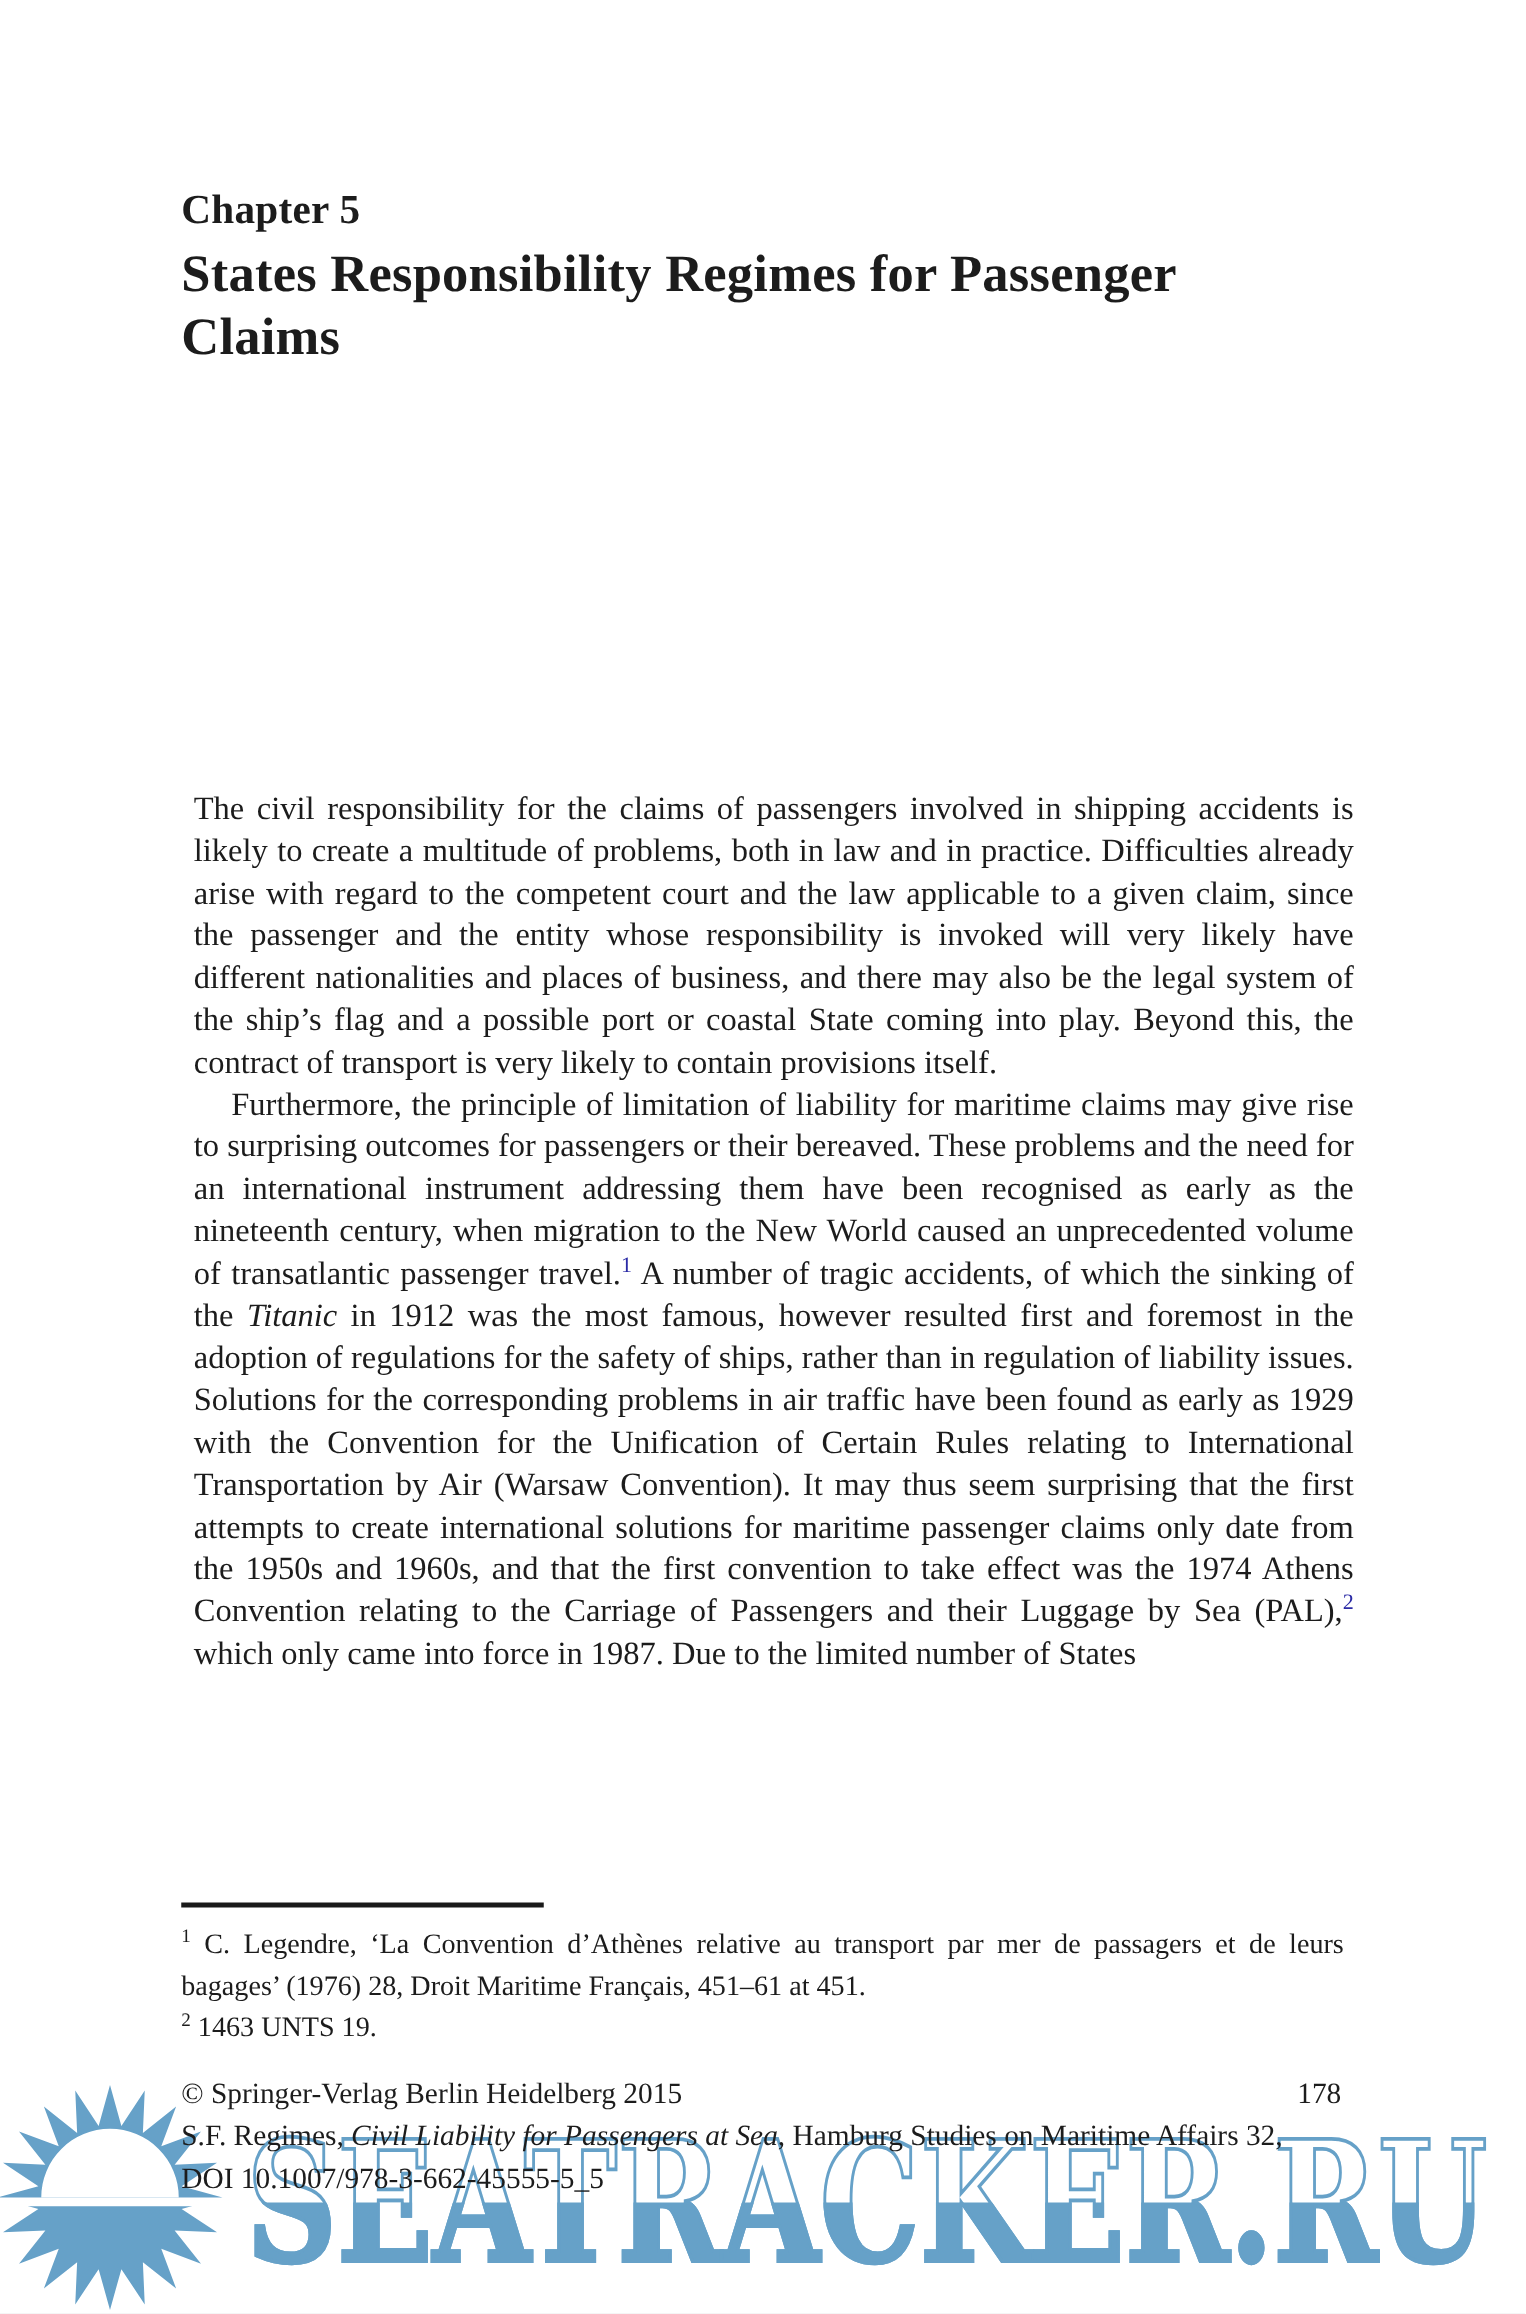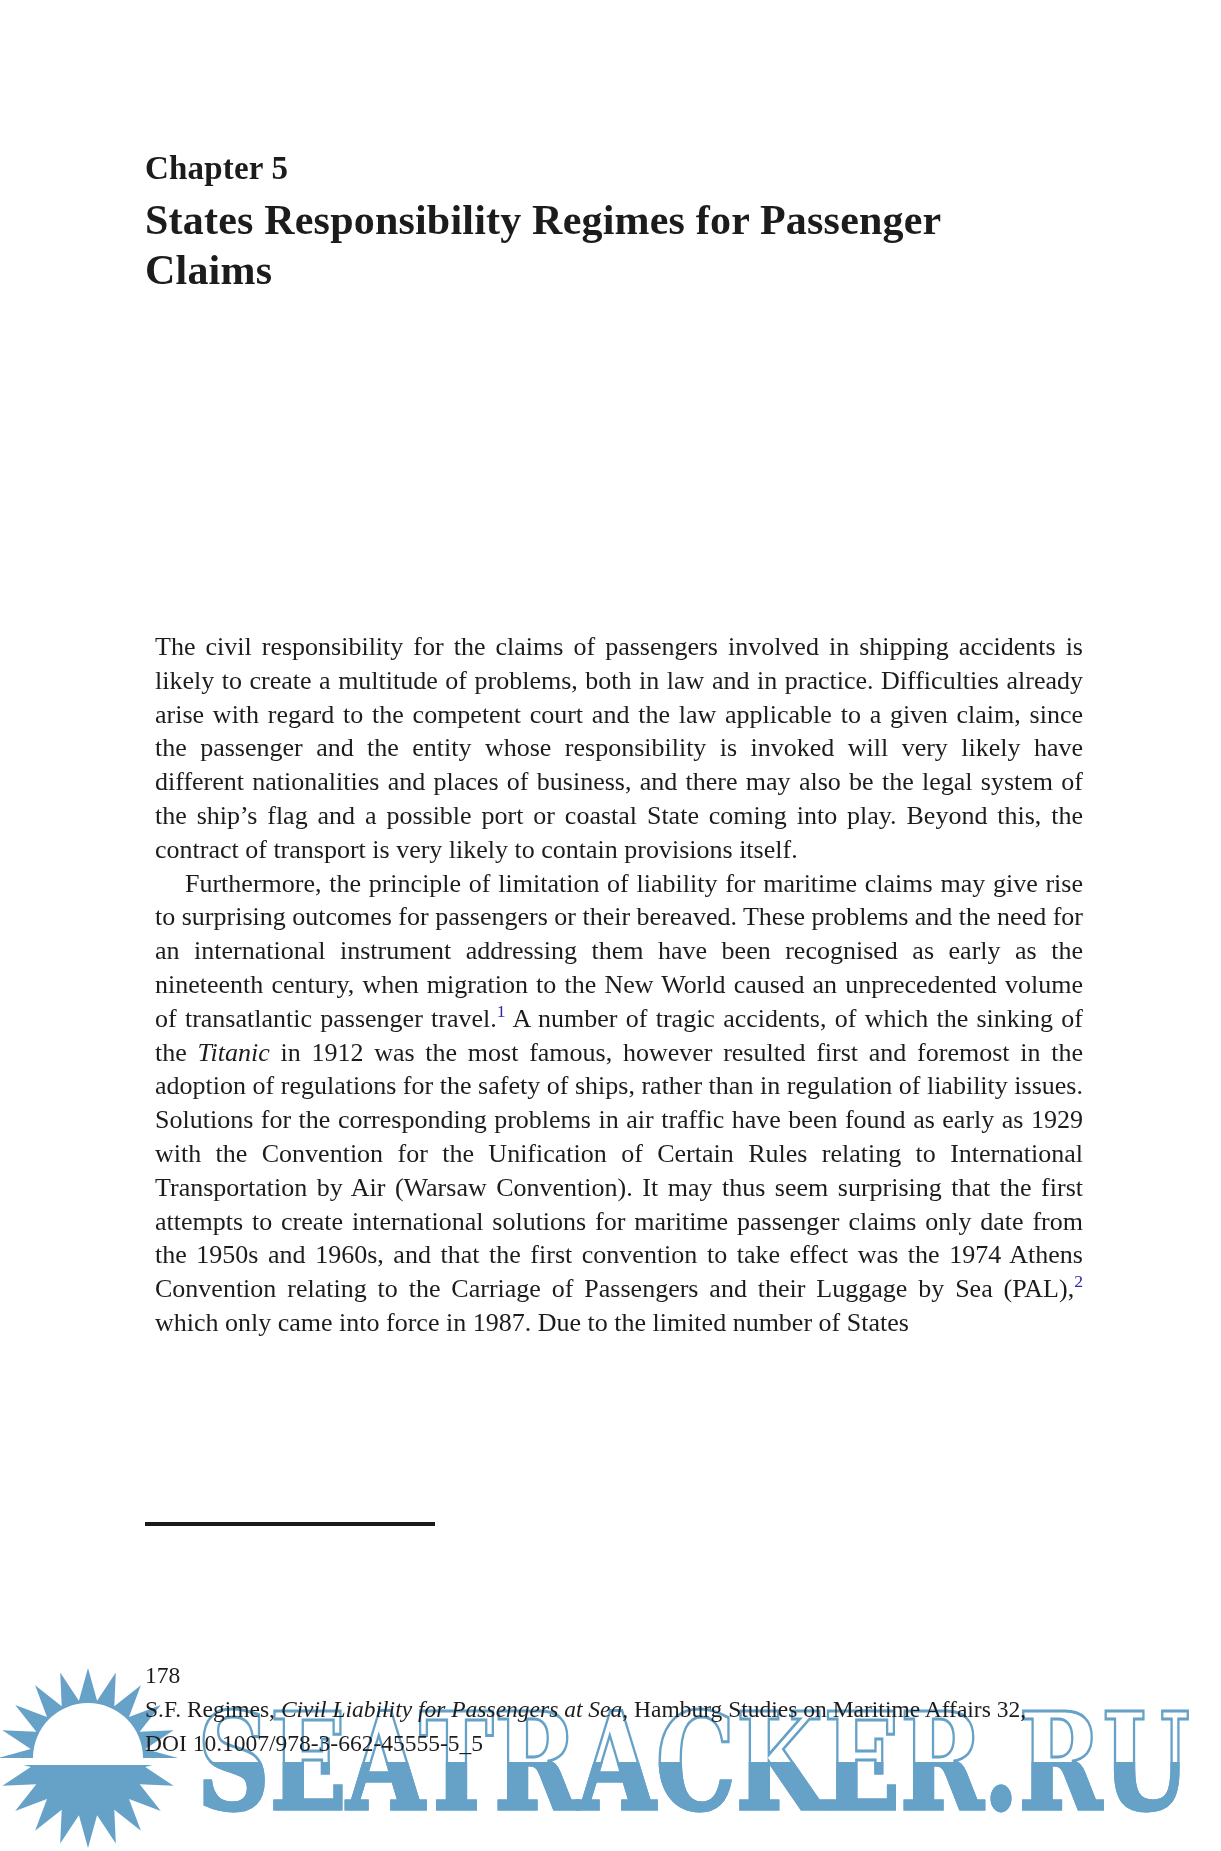--- a/index.html
+++ b/index.html
@@ -53,23 +53,28 @@
     <h1 class="chapter-title">States Responsibility Regimes for Passenger Claims</h1>
   </header>
 
   <main class="body-text">
     <p>The civil responsibility for the claims of passengers involved in shipping accidents is likely to create a multitude of problems, both in law and in practice. Difficulties already arise with regard to the competent court and the law applicable to a given claim, since the passenger and the entity whose responsibility is invoked will very likely have different nationalities and places of business, and there may also be the legal system of the ship’s flag and a possible port or coastal State coming into play. Beyond this, the contract of transport is very likely to contain provisions itself.</p>
     <p class="para-indent"><span>Furthermore, the principle of limitation of liability for maritime claims may give rise to surprising outcomes for passengers or their bereaved. These problems and the need for an international instrument addressing them have been recognised as early as the nineteenth century, when migration to the New World caused an unprecedented volume of transatlantic passenger travel.</span><sup class="fnref">1</sup><span> A number of tragic accidents, of which the sinking of the </span><em>Titanic</em><span> in 1912 was the most famous, however resulted first and foremost in the adoption of regulations for the safety of ships, rather than in regulation of liability issues. Solutions for the corresponding problems in air traffic have been found as early as 1929 with the Convention for the Unification of Certain Rules relating to International Transportation by Air (Warsaw Convention). It may thus seem surprising that the first attempts to create international solutions for maritime passenger claims only date from the 1950s and 1960s, and that the first convention to take effect was the 1974 Athens Convention relating to the Carriage of Passengers and their Luggage by Sea (PAL),</span><sup class="fnref">2</sup><span> which only came into force in 1987. Due to the limited number of States</span></p>
   </main>
 
   <div class="fn-rule"></div>
 
+  <section class="footnotes">
+    <p><sup>1</sup> <span>C. Legendre, ‘La Convention d’Athènes relative au transport par mer de passagers et de leurs bagages’ (1976) 28, Droit Maritime Français, 451–61 at 451.</span></p>
+    <p><sup>2</sup> <span>1463 UNTS 19.</span></p>
+  </section>
 
   <footer class="page-footer">
     <div class="footer-row">
+      <span>© Springer-Verlag Berlin Heidelberg 2015</span>
       <span>178</span>
     </div>
     <p class="citation"><span>S.F. Regimes, </span><em>Civil Liability for Passengers at Sea</em><span>, Hamburg Studies on Maritime Affairs 32, DOI 10.1007/978-3-662-45555-5_5</span></p>
   </footer>
 
   <div class="watermark">
     <svg width="1221" height="196" viewBox="0 0 1221 196" xmlns="http://www.w3.org/2000/svg">
       <defs>
         <clipPath id="wm-bottom-clip">
             <rect x="0" y="107" width="1221" height="89"></rect>

